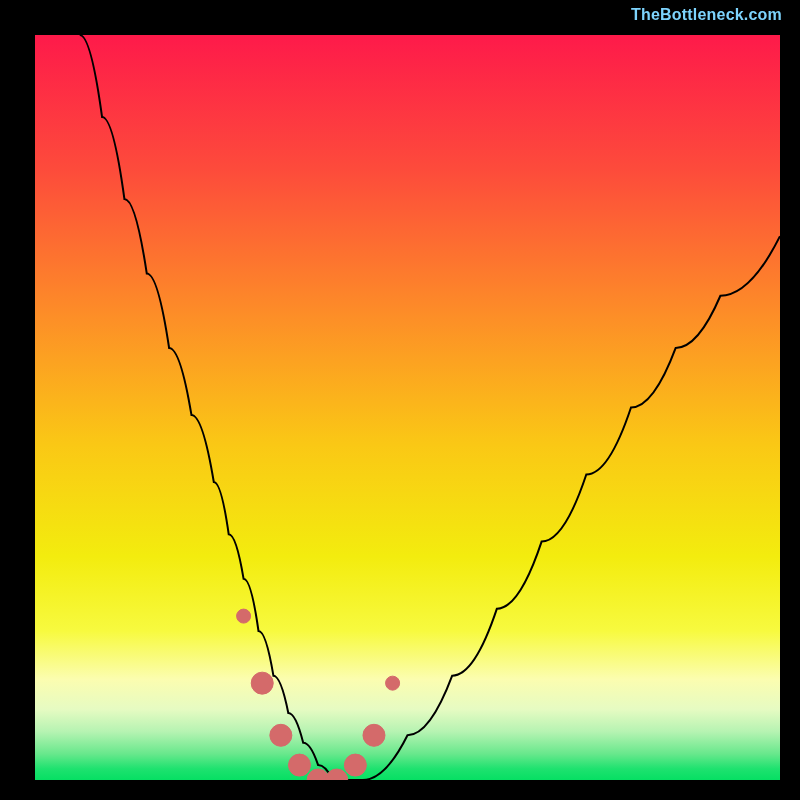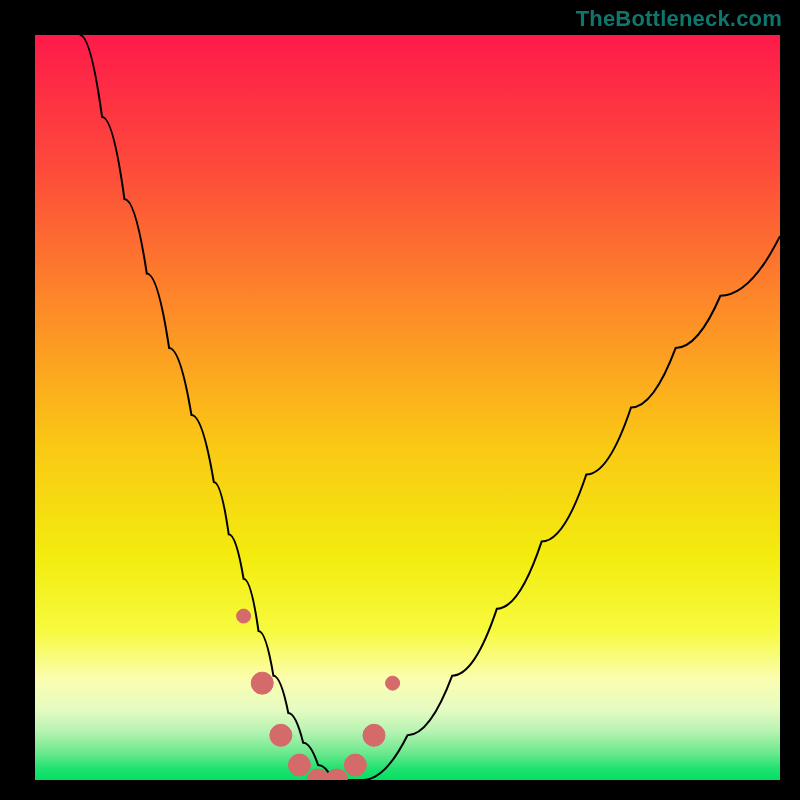--- a/index.html
+++ b/index.html
@@ -38,22 +38,22 @@
     position: absolute;
     left: 0;
     top: 0;
     width: 100%;
     height: 100%;
   }
   .watermark {
     position: absolute;
     top: 6px;
     right: 18px;
-    color: #0f766e;
-    font-size: 22px;
+    color: #7dd3fc;
+    font-size: 16px;
     font-weight: 600;
     letter-spacing: 0.2px;
     margin-left: 41px;
   }
 </style>
 </head>
 <body>
 
 <div class="frame">
 

